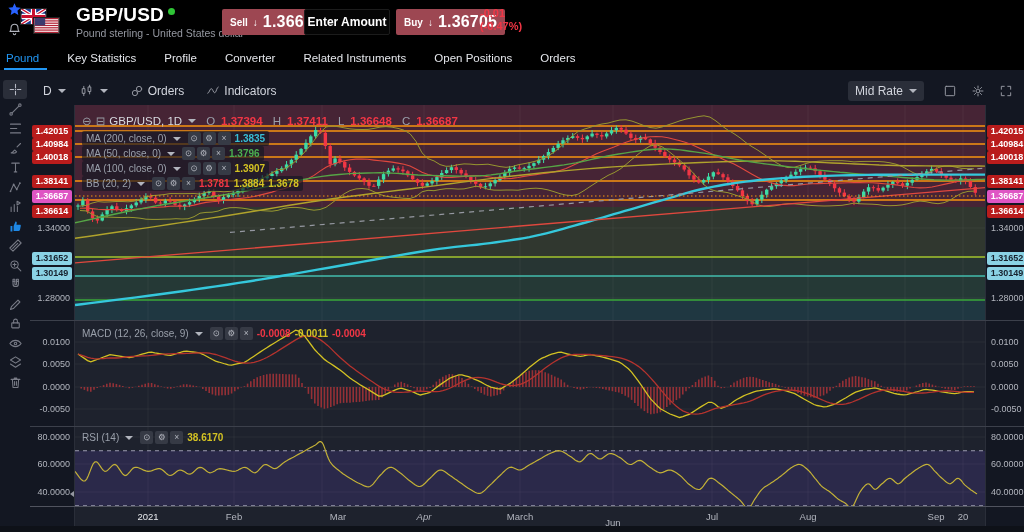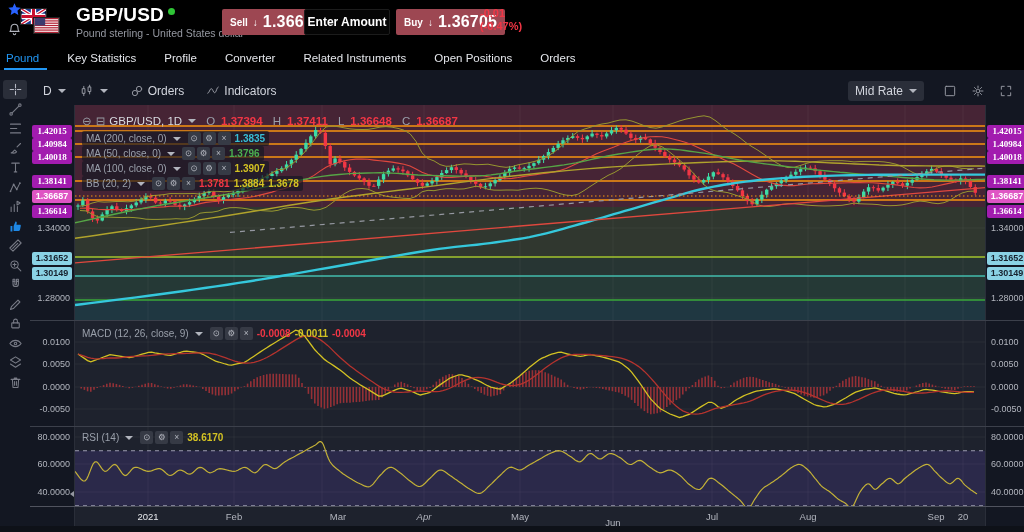--- a/index.html
+++ b/index.html
@@ -39,21 +39,21 @@
   .tool.active{background:#2a2e39;color:#b6b9c4;}
   .tool.blue{color:#1e88e5;}
   
   .plot{position:absolute;left:75px;top:105px;width:910px;height:421px;}
   .scale{position:absolute;top:105px;height:421px;background:#131722;font-size:9px;color:#b2b5be;}
   .scaleL{left:30px;width:45px;border-right:1px solid #2a2e39;}
   .scaleR{left:985px;width:39px;border-left:1px solid #2a2e39;}
   .badge{position:absolute;height:13px;line-height:13px;border-radius:2px;font-size:9px;font-weight:bold;text-align:center;padding:0 3px;min-width:40px;}
   .scaleL .badge{right:2px;}
   .scaleR .badge{left:1px;}
-  .b-orange{background:#a21caf;color:#fff;font-family:Liberation Serif, serif;}
+  .b-orange{background:#b91c1c;color:#fff;}
   .b-pink{background:#df55c4;color:#fff;}
   .b-cyan{background:#8ad2e4;color:#17222e;}
   .tick{position:absolute;height:10px;line-height:10px;}
   .scaleL .tick{right:4px;}
   .scaleR .tick{left:5px;}
   .sep{position:absolute;left:30px;width:994px;height:1px;background:#3c404b;}
   .timeaxis{position:absolute;left:30px;top:507px;width:994px;height:19px;font-size:9.5px;color:#b2b5be;}
   .tlabel{position:absolute;top:4px;transform:translateX(-50%);}
   .tlabel.year{color:#e6e8ec;}
   .bottomstrip{position:absolute;left:0;top:526px;width:1024px;height:6px;background:#0e1118;}
@@ -1057,21 +1057,21 @@
 
   <div class="sep" style="top:320px"></div>
   <div class="sep" style="top:426px"></div>
   <div class="sep" style="top:506px;background:#50535e"></div>
 
   <div class="timeaxis" id="timeaxis">
       <div class="tlabel year" style="left: 118px;">2021</div>
       <div class="tlabel" style="left: 204px;">Feb</div>
       <div class="tlabel" style="left: 308px;">Mar</div>
       <div class="tlabel" style="left: 394px; font-style: italic;">Apr</div>
-      <div class="tlabel" style="left: 490px;">May</div>
+      <div class="tlabel" style="left: 490px;">March</div>
       <div class="tlabel" style="left: 583px; margin-top: 6px;">Jun</div>
       <div class="tlabel" style="left: 682px;">Jul</div>
       <div class="tlabel" style="left: 778px;">Aug</div>
       <div class="tlabel" style="left: 875px; margin-left: 31px;">Sep</div>
       <div class="tlabel" style="left: 933px;">20</div>
     </div>
   <div class="bottomstrip"></div>
 
   <div class="legend legend-main" style="top:114px">
     <span class="lg-ic">⊖</span>

